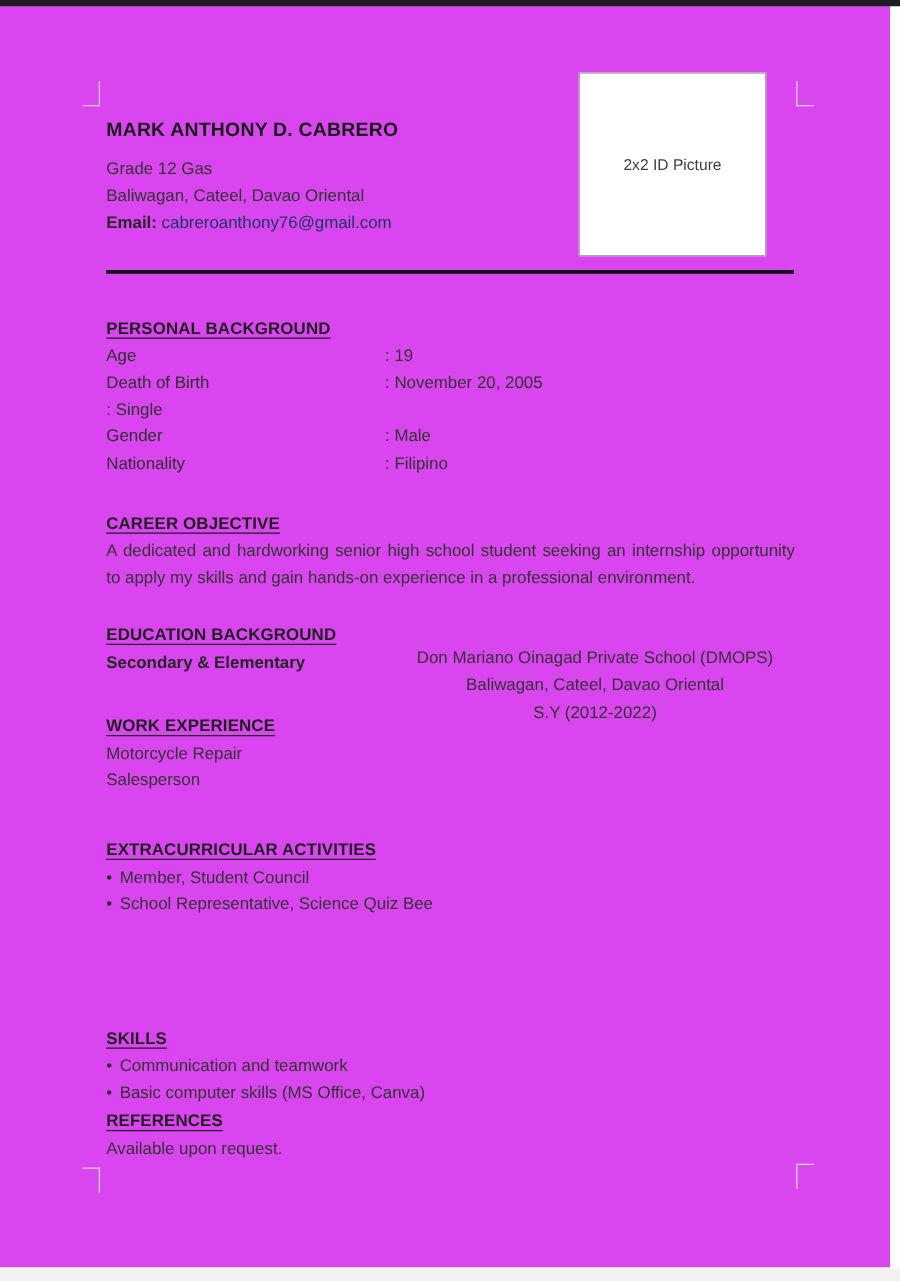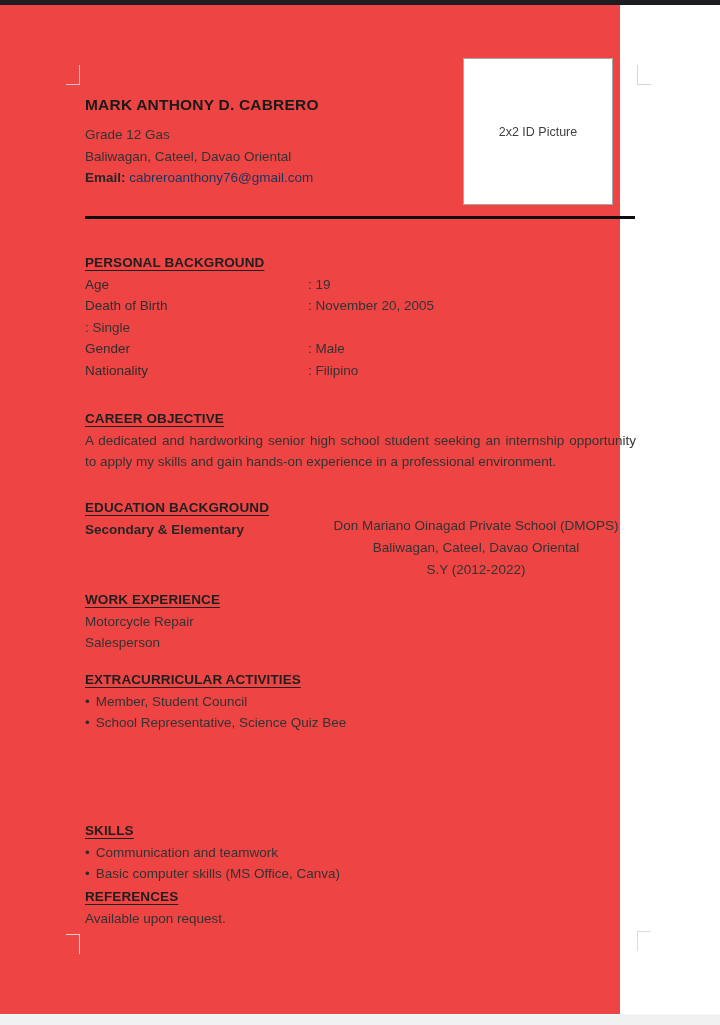--- a/index.html
+++ b/index.html
@@ -4,21 +4,21 @@
 <style>
   * { margin: 0; padding: 0; box-sizing: border-box; }
   html, body { background: #ffffff; }
   body {
     width: 720px; height: 1025px;
     font-family: "Liberation Sans", sans-serif;
     color: #2b2b2b;
     position: relative;
     overflow: hidden;
   }
-  .screen { position: relative; width: 620px; height: 1025px; background: #ef4444; }
+  .screen { position: relative; width: 712px; height: 1025px; background: #d946ef; }
 
   .top-bar {
     position: absolute; top: 0; left: 0; width: 720px; height: 5px;
     background: #1d1d1f;
   }
   .bottom-bar {
     position: absolute; top: 1014px; left: 0; width: 720px; height: 11px;
     background: #f1f1f1; border-top: 1px solid #f7f7f7;
   }
 
@@ -55,21 +55,21 @@
 
   .section { position: absolute; left: 85px; width: 551px; font-size: 13.5px; line-height: 21.6px; }
   .section h2 {
     font-size: 13.5px; font-weight: 700; color: #1f1f1f;
     text-decoration: underline; text-underline-offset: 3px; text-decoration-thickness: 1px;
     letter-spacing: 0.1px;
   }
   .sec-personal { top: 236px; margin-top: 16px; }
   .sec-career { top: 387px; margin-top: 21px; }
   .sec-education { top: 497px; }
-  .sec-work { top: 589px; }
+  .sec-work { top: 570px; }
   .sec-extra { top: 669px; }
   .sec-skills { top: 820px; }
   .sec-references { top: 886px; }
 
   .kv-row { display: flex; }
   .kv-label { width: 223px; flex: 0 0 223px; color: #2e2e2e; }
   .kv-value { color: #333333; }
 
   .justified { text-align: justify; color: #333333; }
 

